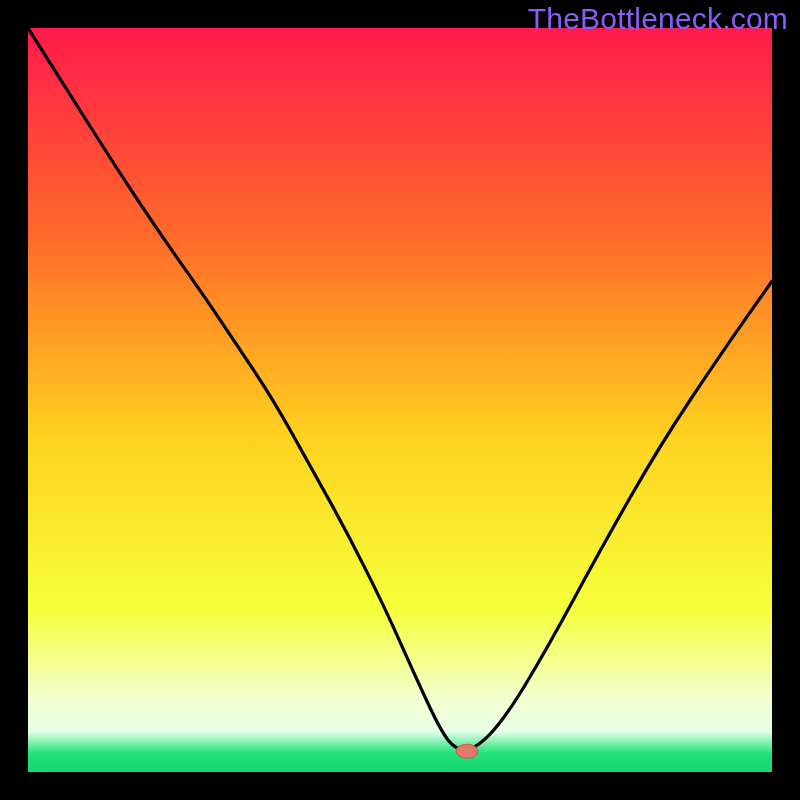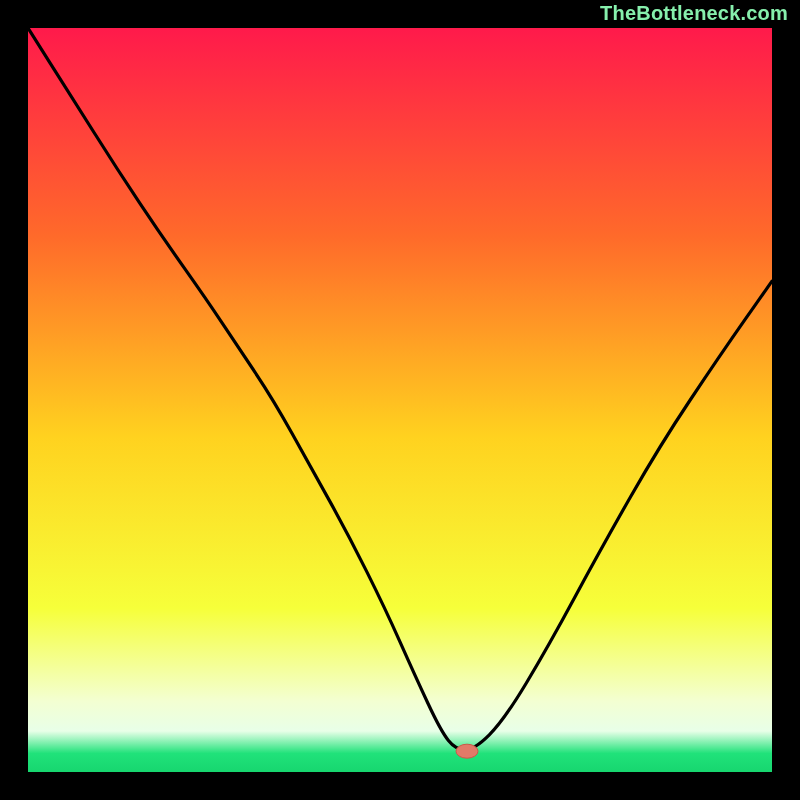--- a/index.html
+++ b/index.html
@@ -16,23 +16,23 @@
     top: 0;
     left: 0;
     width: 800px;
     height: 800px;
     background: #000;
   }
   .watermark {
     position: absolute;
     top: 2px;
     right: 12px;
-    color: #86efac;
-    font-size: 20px;
-    font-weight: 700;
+    color: #8b5cf6;
+    font-size: 30px;
+    font-weight: 400;
     letter-spacing: 0.2px;
     z-index: 30;
   }
   .plot {
     position: absolute;
     top: 28px;
     left: 28px;
     width: 744px;
     height: 744px;
     overflow: hidden;

